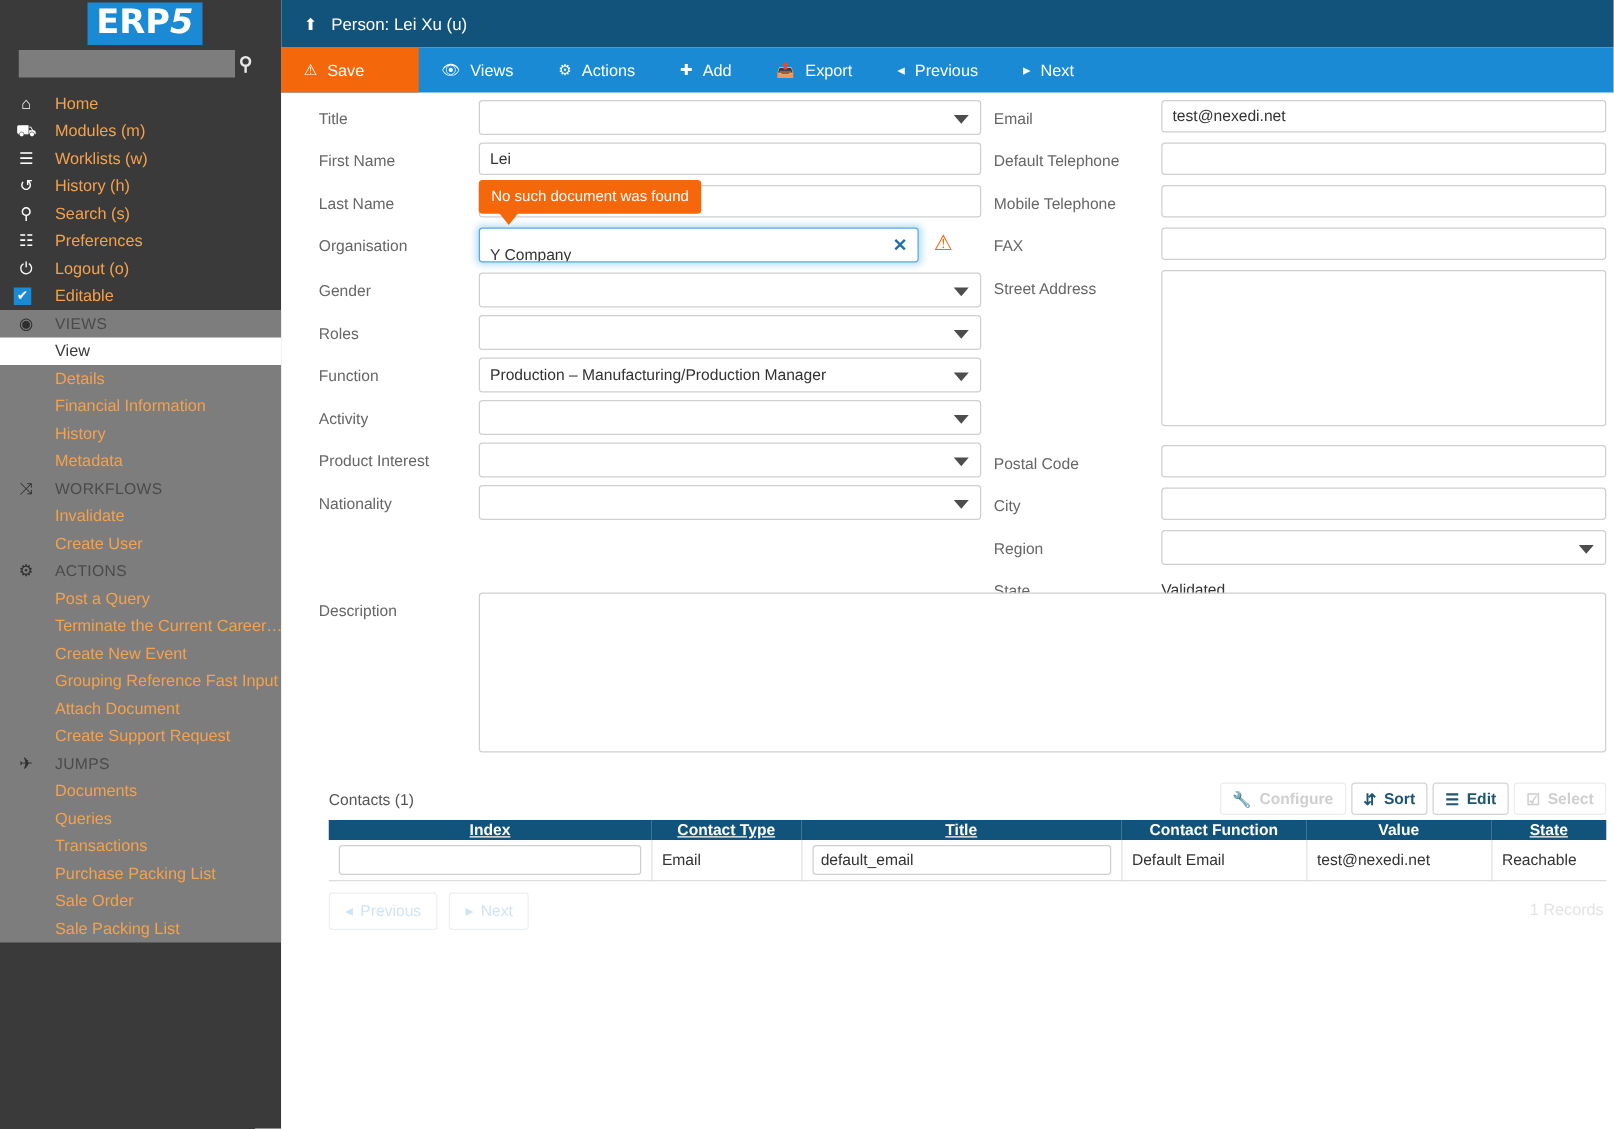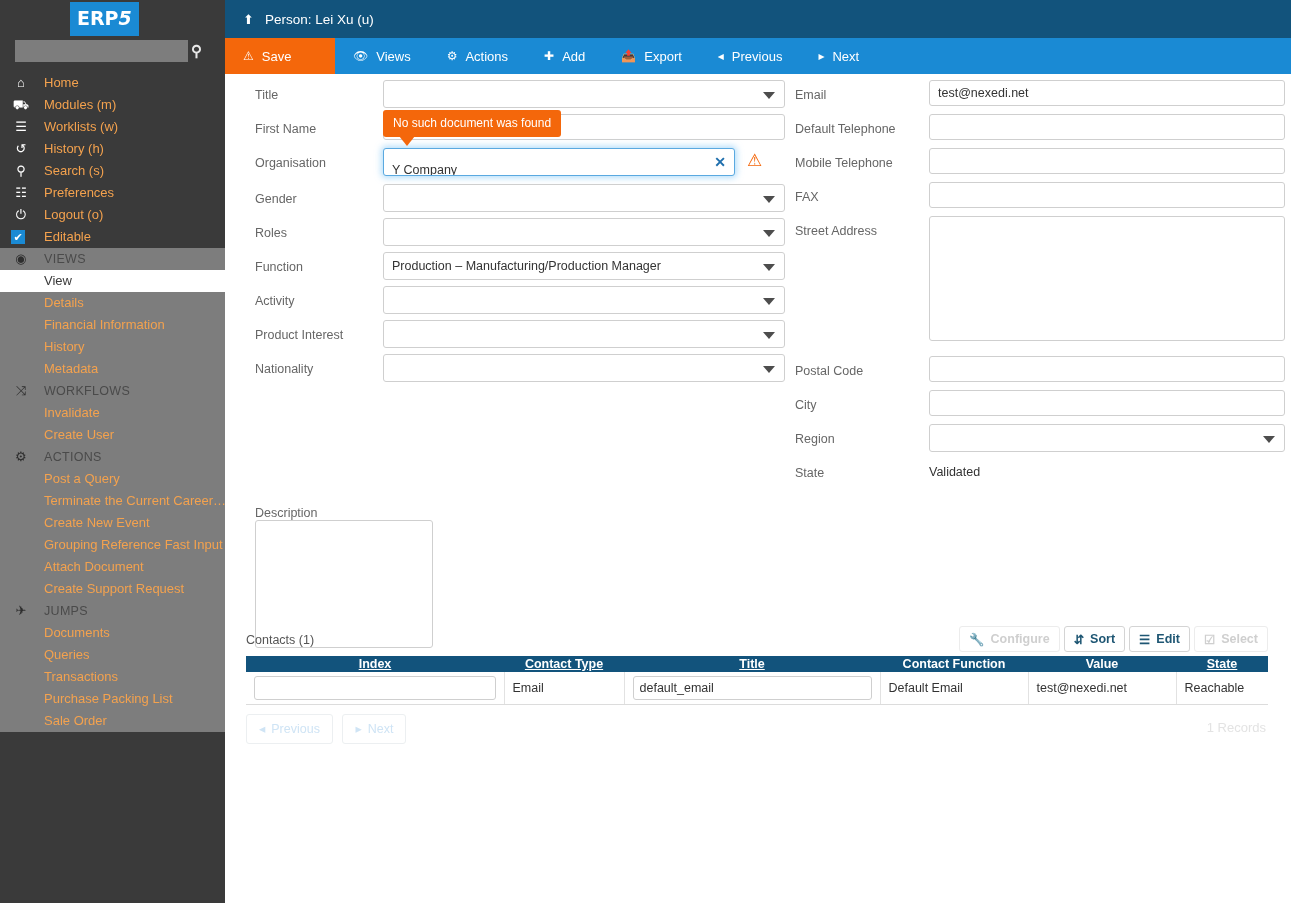--- a/index.html
+++ b/index.html
@@ -15,21 +15,21 @@
   
   .sidebar {
     position: absolute; left: 0; top: 0;
     width: 225px; height: 903px;
     background: #3a3a3a;
   }
   .logo-wrap { height: 38px; position: relative; }
   .logo {
     position: absolute; left: 70px; top: 2px;
     background: #1a8ad4; color: #fff;
-    font-size: 19px; line-height: 32px; font-weight: bold;
+    font-size: 27px; line-height: 32px; font-weight: bold;
     padding: 0 7px 2px 7px;
     letter-spacing: 0px;
     font-family: "DejaVu Sans", sans-serif;
   }
   .logo .five { font-style: italic; font-weight: bold; }
   .search-row {
     position: relative; height: 26px; margin: 2px 0 6px 0;
   }
   .search-input {
     position: absolute; left: 15px; top: 0;
@@ -163,25 +163,25 @@
     z-index: 20;
   }
   .tooltip:after {
     content: ""; position: absolute;
     left: 16px; bottom: -9px;
     border-left: 8px solid transparent;
     border-right: 8px solid transparent;
     border-top: 10px solid #f4670b;
   }
 
-  .desc-row { display: flex; align-items: flex-start; margin-top: 24px; flex-direction: column; }
+  .desc-row { display: flex; align-items: flex-start; margin-top: 0; }
   .desc-row .flabel { width: 128px; padding-top: 8px; }
 
   
-  .listbox { position: absolute; left: 246px; top: 628px; width: 1022px; }
+  .listbox { position: absolute; left: 263px; top: 628px; width: 1022px; }
   .lb-head { position: relative; height: 28px; }
   .lb-title { font-size: 12.5px; color: #555; padding-top: 5px; }
   .lb-actions {
     position: absolute; right: 0; top: -2px;
     display: flex; gap: 4px;
   }
   .lb-btn {
     display: flex; align-items: center; gap: 6px;
     height: 26px; padding: 0 9px;
     border: 1px solid #d4d4d4; border-radius: 3px;
@@ -268,20 +268,21 @@
         <div class="nav-item"><span>Create New Event</span></div>
         <div class="nav-item"><span>Grouping Reference Fast Input</span></div>
         <div class="nav-item"><span>Attach Document</span></div>
         <div class="nav-item"><span>Create Support Request</span></div>
         <div class="nav-item group"><span class="ic">✈</span><span>JUMPS</span></div>
         <div class="nav-item"><span>Documents</span></div>
         <div class="nav-item"><span>Queries</span></div>
         <div class="nav-item"><span>Transactions</span></div>
         <div class="nav-item"><span>Purchase Packing List</span></div>
         <div class="nav-item"><span>Sale Order</span></div>
+        <div class="nav-item"><span>Sale Packing List</span></div>
       </div>
   </div>
 
   <div class="main">
 
     <div class="titlebar">
       <span class="up-arrow">⬆</span>
       <span>Person: Lei Xu (u)</span>
     </div>
 
@@ -330,20 +331,26 @@
           </div>
         </div>
 
         <div class="frow">
           <div class="flabel">First Name</div>
           <div class="fctl">
             <input class="inp" value="Lei" style="">
           </div>
         </div>
 
+        <div class="frow">
+          <div class="flabel">Last Name</div>
+          <div class="fctl">
+            <input class="inp" value="" style="">
+          </div>
+        </div>
 
         <div class="frow org-row">
           <div class="flabel">Organisation</div>
           <div class="fctl">
             <div class="tooltip">No such document was found</div>
             <div class="org-box">
               <input value="Y Company" style="">
               <span class="org-clear">✕</span>
             </div>
             <span class="warn-icon">⚠</span>

